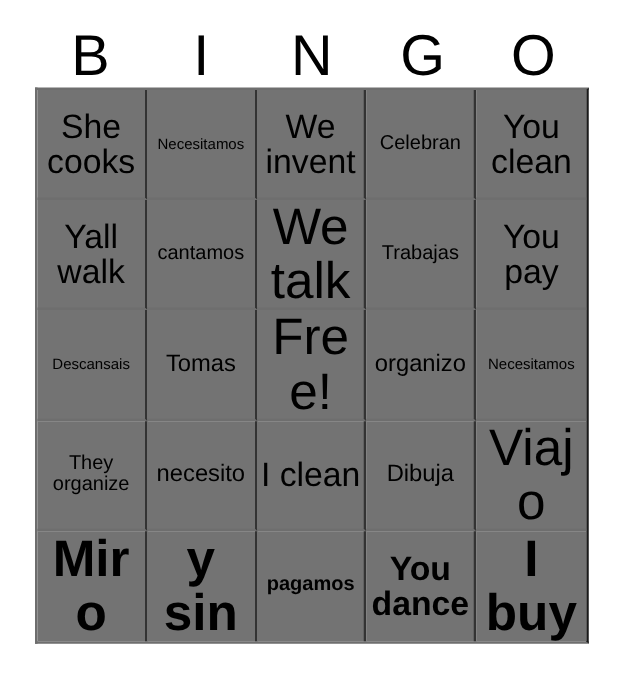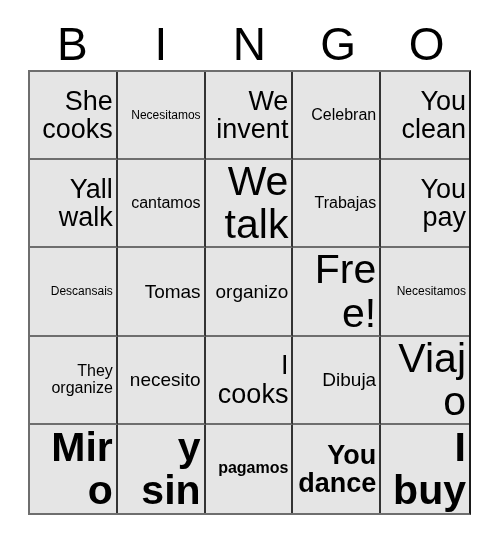--- a/index.html
+++ b/index.html
@@ -64,24 +64,24 @@
     background: #ffffff;
   }
 
   .cell {
     border-right: 2px solid #333333;
     border-bottom: 2px solid #6e6e6e;
     box-sizing: border-box;
     display: flex;
     align-items: center;
     justify-content: center;
-    text-align: right;
+    text-align: center;
     padding: 2px 3px;
     overflow: hidden;
-    background: #e5e5e5;
+    background: #737373;
   }
   .cell:nth-child(5n) { border-right: none; }
   .cell:nth-child(n+21) { border-bottom: none; font-weight: bold; }
 
   .cell-text {
     display: block;
     width: 100%;
     line-height: 1.05;
     word-break: break-word;
     hyphens: none;
@@ -142,37 +142,37 @@
         <span class="cell-text fs-xl">You pay</span>
       </div>
 
     <div class="cell">
         <span class="cell-text fs-xs">Descansais</span>
       </div>
     <div class="cell">
         <span class="cell-text fs-l">Tomas</span>
       </div>
     <div class="cell">
-        <span class="cell-text fs-m">organizo</span>
+        <span class="cell-text fs-xxl">Free!</span>
       </div>
     <div class="cell">
-        <span class="cell-text fs-xxl">Free!</span>
+        <span class="cell-text fs-m">organizo</span>
       </div>
     <div class="cell">
         <span class="cell-text fs-xs">Necesitamos</span>
       </div>
 
     <div class="cell">
         <span class="cell-text fs-s">They organize</span>
       </div>
     <div class="cell">
         <span class="cell-text fs-m">necesito</span>
       </div>
     <div class="cell">
-        <span class="cell-text fs-xl">I cooks</span>
+        <span class="cell-text fs-xl">I clean</span>
       </div>
     <div class="cell">
         <span class="cell-text fs-l">Dibuja</span>
       </div>
     <div class="cell">
         <span class="cell-text fs-xxl">Viajo</span>
       </div>
 
     <div class="cell">
         <span class="cell-text fs-xxl">Miro</span>

